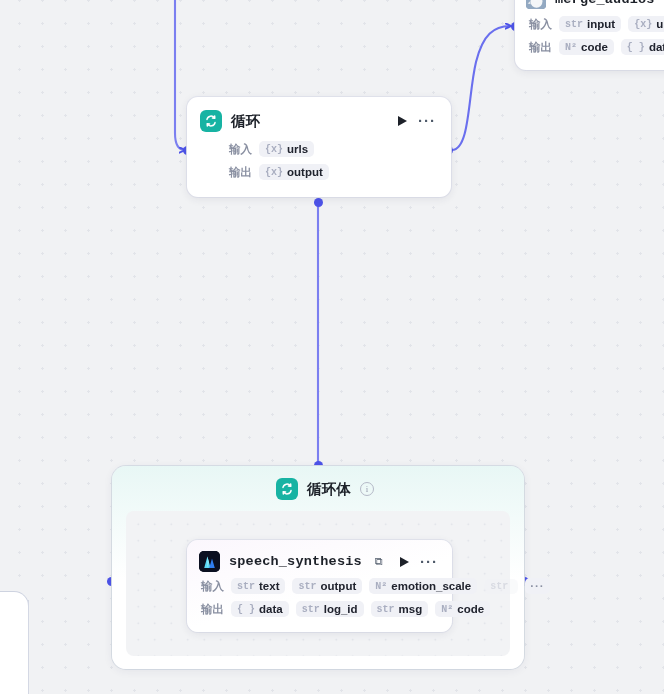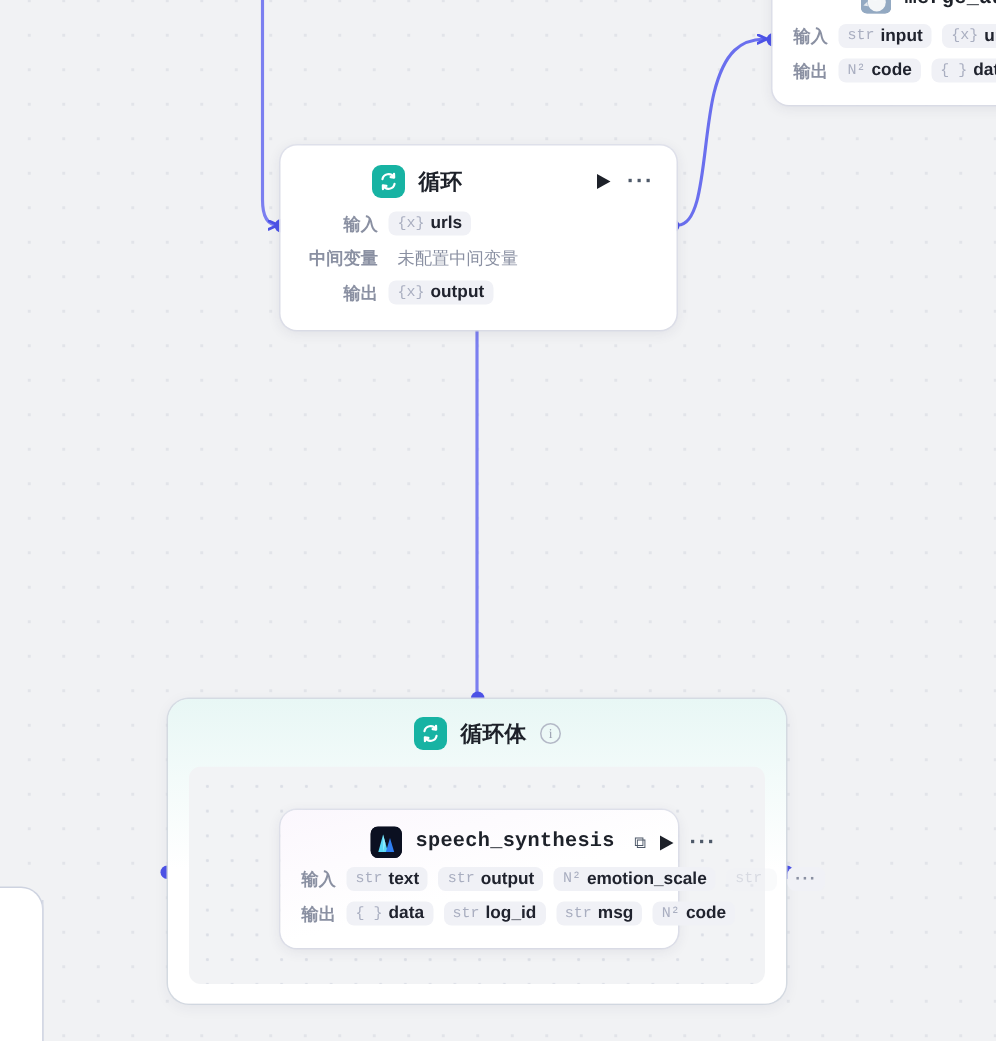--- a/index.html
+++ b/index.html
@@ -18,40 +18,40 @@
   svg.edges{position:absolute;left:0;top:0;width:664px;height:694px;pointer-events:none;}
 
   
   .port{position:absolute;width:9px;height:9px;border-radius:50%;background:#4d53e8;}
 
   
   .node{
     position:absolute;background:#ffffff;border-radius:11px;
     box-shadow:0 2px 9px rgba(40,44,80,.09), 0 0 0 1px rgba(226,228,238,.9);
   }
-  .node-head{display:flex;align-items:center;gap:9px;padding:13px 13px 4px 13px;margin-left:48px;}
+  .node-head{display:flex;align-items:center;gap:9px;padding:13px 13px 4px 13px;}
   .node-icon{width:22px;height:22px;border-radius:6px;flex:0 0 auto;display:flex;align-items:center;justify-content:center;}
   .node-icon.loop{background:#17b3a3;}
   .node-title{font-size:14.5px;font-weight:700;color:#1d2129;letter-spacing:.2px;white-space:nowrap;}
   .node-title.small{font-size:13.5px;font-weight:600;font-family:Liberation Mono, monospace;}
   .head-actions{margin-left:auto;display:flex;align-items:center;gap:11px;padding-right:2px;}
   .icon-play{width:0;height:0;border-left:9px solid #1d2129;border-top:5.5px solid transparent;border-bottom:5.5px solid transparent;}
   .icon-dots{font-size:15px;color:#4e5969;line-height:8px;letter-spacing:1px;font-weight:700;}
   .copy-glyph{font-size:11px;color:#4e5969;margin-left:4px;}
 
   
   .rows{padding:3px 13px 12px 13px;}
   .row{display:flex;align-items:center;gap:7px;min-height:20px;margin-bottom:3px;}
   .row-label{font-size:11.5px;color:#8a90a2;flex:0 0 auto;text-align:right;font-weight:bold;}
   .tag{
     display:inline-flex;align-items:center;gap:4px;
     background:#f0f1f6;border-radius:5px;padding:2px 6px;
     font-size:11.5px;font-weight:700;color:#20232e;white-space:nowrap;
   }
-  .tag .t{font-weight:400;font-size:10px;color:#a9aec0;font-family:"Liberation Mono","DejaVu Sans Mono",monospace;}
+  .tag .t{font-weight:700;font-size:10px;color:#a9aec0;font-family:"Liberation Mono","DejaVu Sans Mono",monospace;}
   .tag.plain{background:transparent;color:#8a90a2;font-weight:400;font-size:11.5px;}
   .tag.faded{opacity:.35;}
   .tag.ellip{color:#8a90a2;font-weight:700;letter-spacing:1px;padding:2px 5px;}
   .vbar{width:1px;height:12px;background:#d6d9e4;}
 
   
   #node-loop{left:187px;top:97px;width:264px;}
   #node-loop .row-label{width:52px;}
 
   
@@ -172,24 +172,20 @@
     <div class="rows">
 
       <div class="row">
         <span class="row-label">输入</span>
         <span class="tag">
           <span class="t">{x}</span>
           <span>urls</span>
         </span>
       </div>
 
-      <div class="row">
-        <span class="row-label">中间变量</span>
-        <span class="tag plain">未配置中间变量</span>
-      </div>
 
       <div class="row">
         <span class="row-label">输出</span>
         <span class="tag">
           <span class="t">{x}</span>
           <span>output</span>
         </span>
       </div>
 
     </div>

